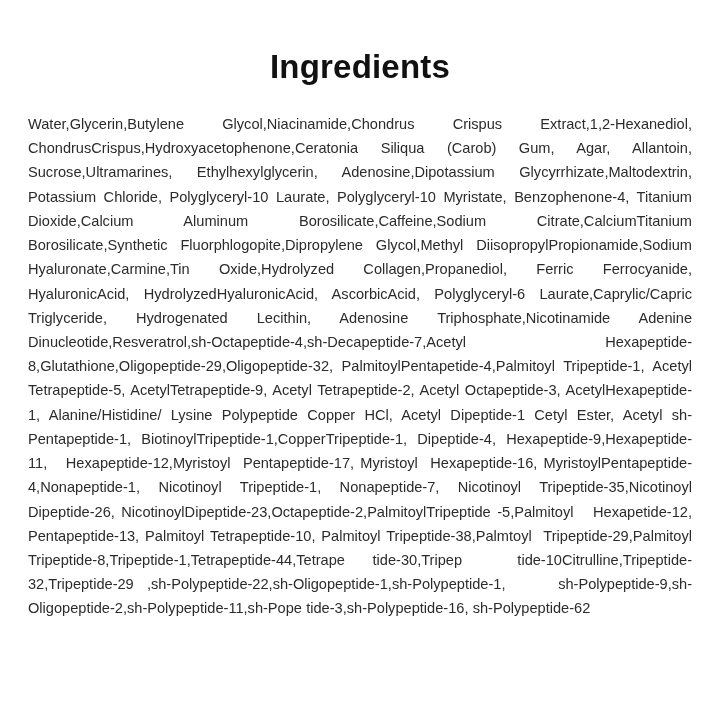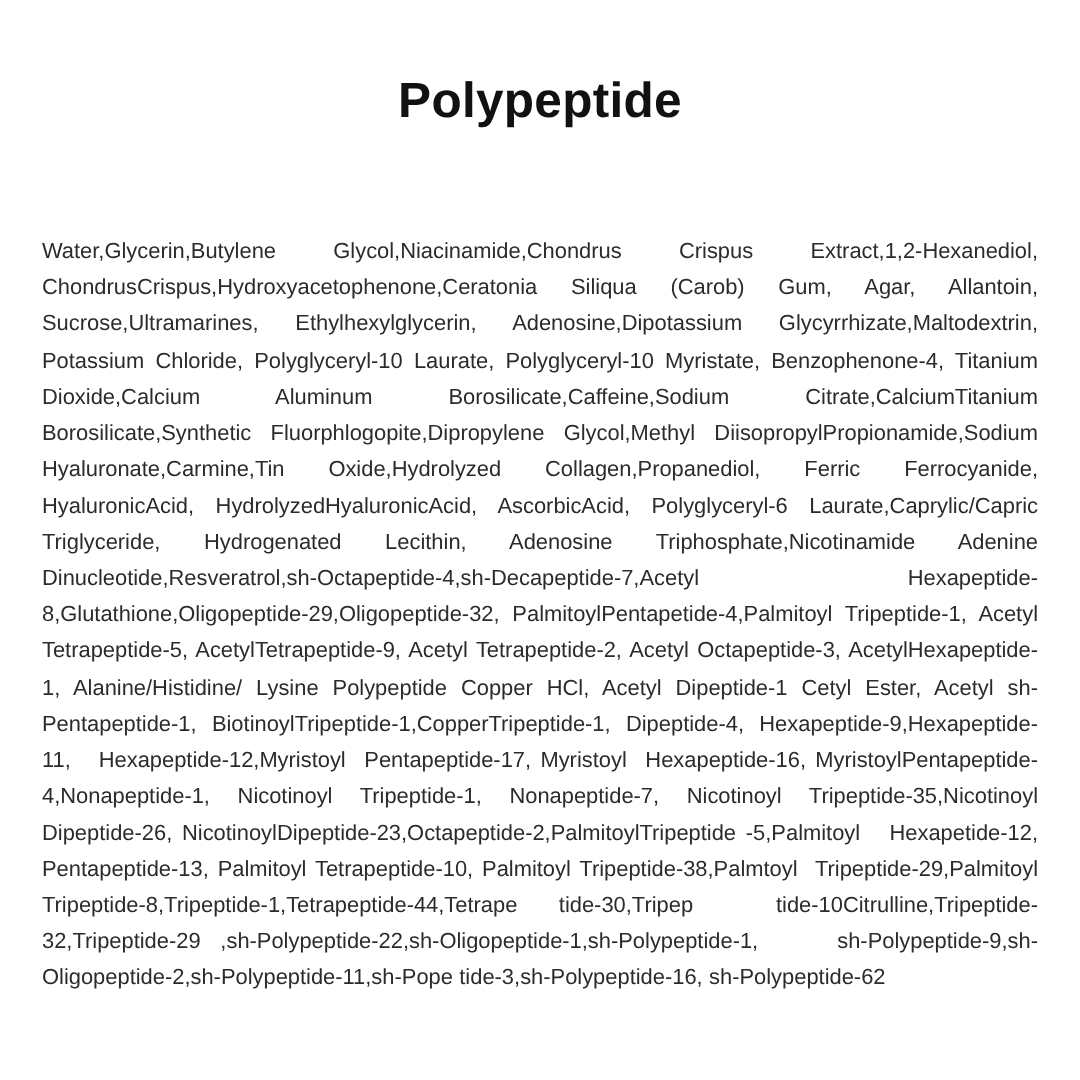--- a/index.html
+++ b/index.html
@@ -33,22 +33,21 @@
   }
   .body-text {
     font-size: 14.6px;
     line-height: 1.66;
     color: #2b2b2b;
     text-align: justify;
     text-justify: inter-word;
     word-spacing: 0.2px;
     width: 664px;
     white-space: pre-wrap;
-    margin-top: 44px;
   }
 </style>
 </head>
 <body>
 
 <div class="page">
-  <h1 class="title">Polypeptide</h1>
+  <h1 class="title">Ingredients</h1>
   <div class="body-text">Water,Glycerin,Butylene Glycol,Niacinamide,Chondrus Crispus Extract,1,2-Hexanediol, ChondrusCrispus,Hydroxyacetophenone,Ceratonia Siliqua (Carob) Gum, Agar, Allantoin, Sucrose,Ultramarines, Ethylhexylglycerin, Adenosine,Dipotassium Glycyrrhizate,Maltodextrin, Potassium Chloride, Polyglyceryl-10 Laurate, Polyglyceryl-10 Myristate, Benzophenone-4, Titanium Dioxide,Calcium Aluminum Borosilicate,Caffeine,Sodium Citrate,CalciumTitanium Borosilicate,Synthetic Fluorphlogopite,Dipropylene Glycol,Methyl DiisopropylPropionamide,Sodium Hyaluronate,Carmine,Tin Oxide,Hydrolyzed Collagen,Propanediol, Ferric Ferrocyanide, HyaluronicAcid, HydrolyzedHyaluronicAcid, AscorbicAcid, Polyglyceryl-6 Laurate,Caprylic/Capric Triglyceride, Hydrogenated Lecithin, Adenosine Triphosphate,Nicotinamide Adenine Dinucleotide,Resveratrol,sh-Octapeptide-4,sh-Decapeptide-7,Acetyl Hexapeptide-8,Glutathione,Oligopeptide-29,Oligopeptide-32, PalmitoylPentapetide-4,Palmitoyl Tripeptide-1, Acetyl Tetrapeptide-5, AcetylTetrapeptide-9, Acetyl Tetrapeptide-2, Acetyl Octapeptide-3, AcetylHexapeptide-1, Alanine/Histidine/ Lysine Polypeptide Copper HCl, Acetyl Dipeptide-1 Cetyl Ester, Acetyl sh-Pentapeptide-1, BiotinoylTripeptide-1,CopperTripeptide-1, Dipeptide-4, Hexapeptide-9,Hexapeptide-11,   Hexapeptide-12,Myristoyl  Pentapeptide-17, Myristoyl  Hexapeptide-16, MyristoylPentapeptide-4,Nonapeptide-1, Nicotinoyl Tripeptide-1, Nonapeptide-7, Nicotinoyl Tripeptide-35,Nicotinoyl  Dipeptide-26, NicotinoylDipeptide-23,Octapeptide-2,PalmitoylTripeptide -5,Palmitoyl   Hexapetide-12, Pentapeptide-13, Palmitoyl Tetrapeptide-10, Palmitoyl Tripeptide-38,Palmtoyl  Tripeptide-29,Palmitoyl  Tripeptide-8,Tripeptide-1,Tetrapeptide-44,Tetrape tide-30,Tripep  tide-10Citrulline,Tripeptide-32,Tripeptide-29 ,sh-Polypeptide-22,sh-Oligopeptide-1,sh-Polypeptide-1,    sh-Polypeptide-9,sh-Oligopeptide-2,sh-Polypeptide-11,sh-Pope tide-3,sh-Polypeptide-16, sh-Polypeptide-62</div>
 </div>
 
 </body></html>

